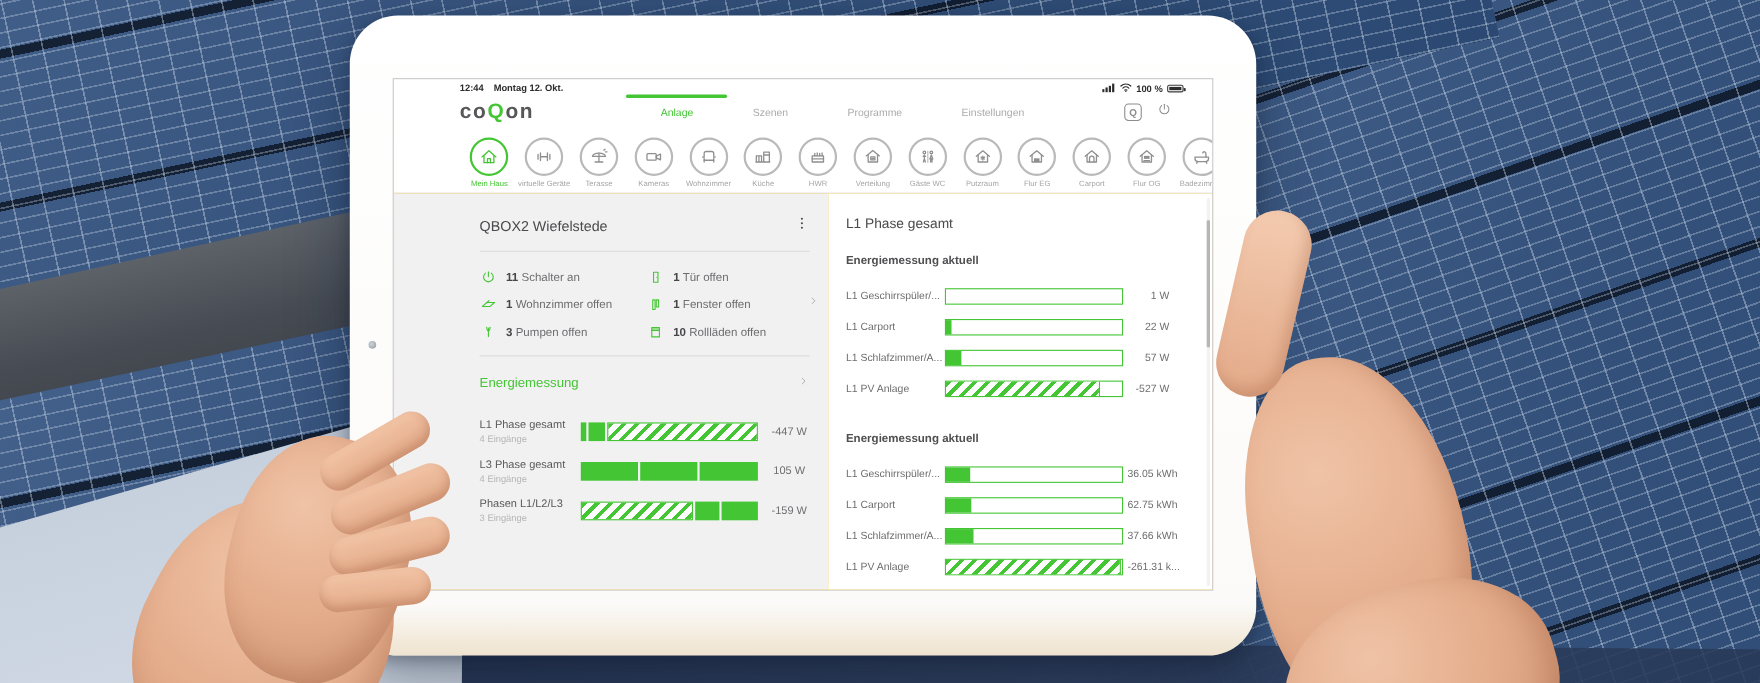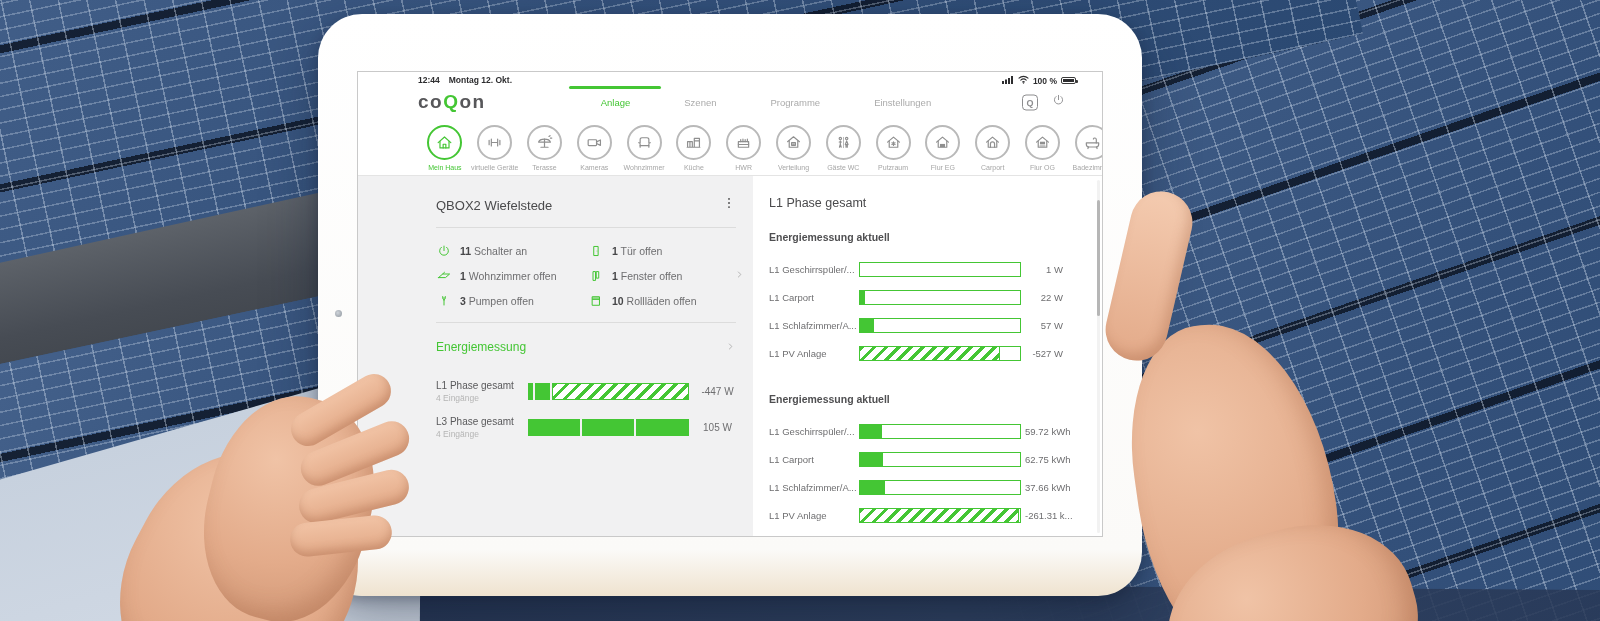--- a/index.html
+++ b/index.html
@@ -446,20 +446,32 @@
                   <div class="ename">L3 Phase gesamt</div>
                   <div class="esub">4 Eingänge</div>
                 </div>
     <div class="ebar">
                   <div class="seg solid" style="width: 52px;"></div>
                   <div class="seg solid" style="width: 52px;"></div>
                   <div class="seg solid" style="width: 53px;"></div>
                 </div>
     <div class="eval">105 W</div>
   </div>
+              <div class="erow">
+    <div class="elbl">
+                  <div class="ename">Phasen L1/L2/L3</div>
+                  <div class="esub">3 Eingänge</div>
+                </div>
+    <div class="ebar">
+                  <div class="seg hatched hatchbg" style="width: 102px;"></div>
+                  <div class="seg solid" style="width: 22px;"></div>
+                  <div class="seg solid" style="width: 33px;"></div>
+                </div>
+    <div class="eval">-159 W</div>
+  </div>
             </div>
         </div>
 
         <div class="right-panel">
           <div class="rp-title">L1 Phase gesamt</div>
           <div class="rp-sub">Energiemessung aktuell</div>
           <div class="rrows sec-aktuell">
               <div class="rrow">
     <div class="rlbl">L1 Geschirrspüler/...</div>
     <div class="rbar"></div>
@@ -487,21 +499,21 @@
     <div class="rval">-527 W</div>
   </div>
             </div>
           <div class="rp-sub" style="margin-top:26px;">Energiemessung aktuell</div>
           <div class="rrows sec-gesamt">
               <div class="rrow">
     <div class="rlbl">L1 Geschirrspüler/...</div>
     <div class="rbar">
                   <div class="rfill solid" style="width: 22px;"></div>
                 </div>
-    <div class="rval">59.72 kWh</div>
+    <div class="rval">36.05 kWh</div>
   </div>
               <div class="rrow">
     <div class="rlbl">L1 Carport</div>
     <div class="rbar">
                   <div class="rfill solid" style="width: 23px;"></div>
                 </div>
     <div class="rval">62.75 kWh</div>
   </div>
               <div class="rrow">
     <div class="rlbl">L1 Schlafzimmer/A...</div>

